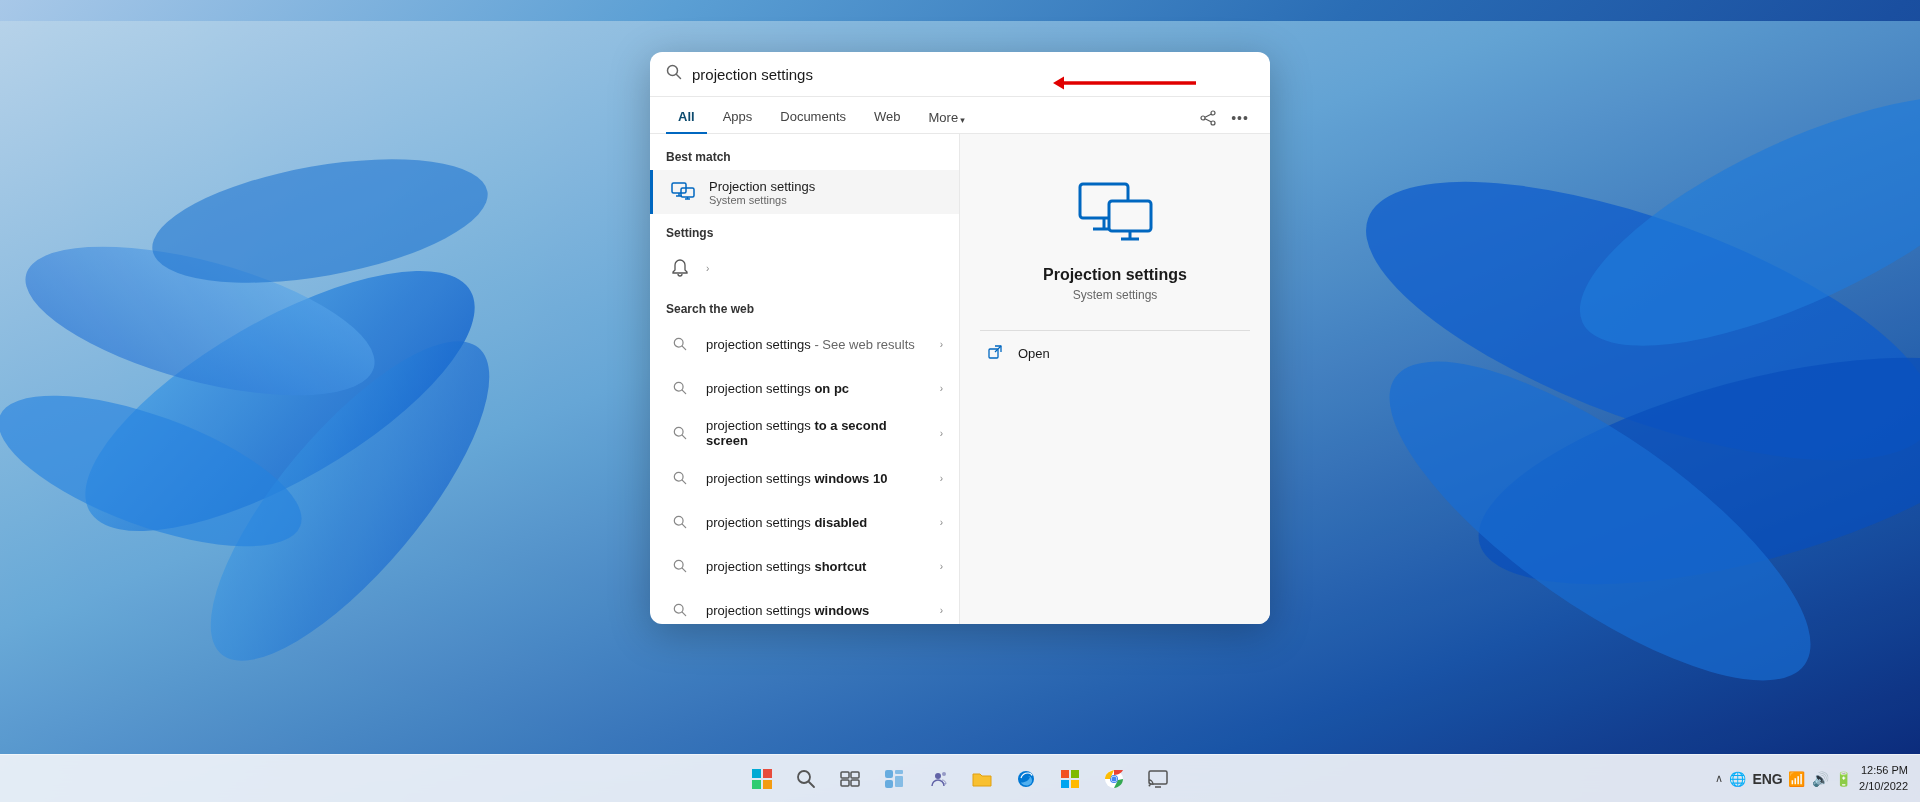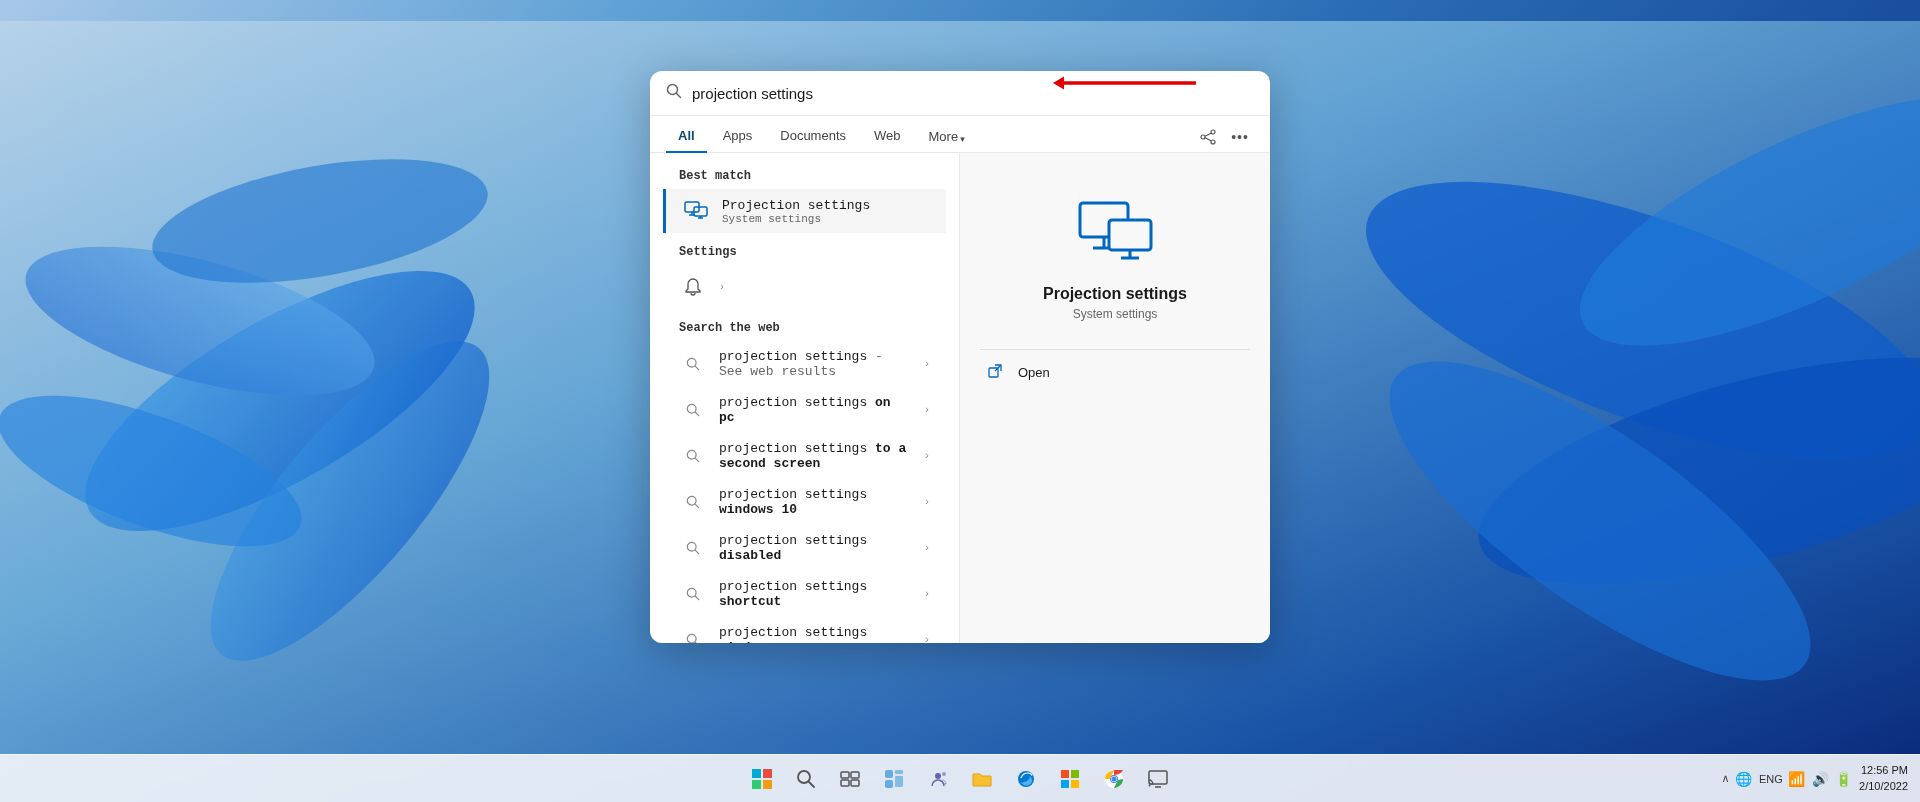--- a/index.html
+++ b/index.html
@@ -66,21 +66,21 @@
       text-align: right;
       line-height: 1.4;
       font-size: 11px;
     }
 
     
     .search-overlay {
       position: absolute;
       left: 50%;
       transform: translateX(-50%);
-      top: 71px;
+      top: 52px;
       width: 620px;
       background: white;
       border-radius: 12px;
       box-shadow: 0 8px 40px rgba(0,0,0,0.25);
       overflow: hidden;
     }
 
     .search-bar {
       display: flex;
       align-items: center;
@@ -164,24 +164,23 @@
       font-size: 16px;
     }
 
     .search-body {
       display: flex;
       height: 490px;
     }
 
     .search-left {
       flex: 1;
-      padding: 12px 13px;
+      padding: 12px 0;
       overflow-y: auto;
       border-right: 1px solid #e8e8e8;
-      font-family: Liberation Mono, monospace;
     }
 
     .search-right {
       width: 310px;
       padding: 20px;
       background: #f8f8f8;
       display: flex;
       flex-direction: column;
       align-items: center;
     }
@@ -653,21 +652,21 @@
       </svg>
     </div>
   </div>
 
   <div class="taskbar-right">
 
     <div style="font-size:11px; color:#444; cursor:pointer;">∧</div>
 
     <div style="font-size:14px; cursor:pointer;">🌐</div>
 
-    <div style="font-size:11px; font-weight:400; color:#333; cursor:pointer;">ENG</div>
+    <div style="font-size:14px; font-weight:700; color:#333; cursor:pointer;">ENG</div>
 
     <div style="font-size:14px; cursor:pointer;">📶</div>
 
     <div style="font-size:14px; cursor:pointer;">🔊</div>
 
     <div style="font-size:14px; cursor:pointer;">🔋</div>
 
     <div class="taskbar-time">
       <div>12:56 PM</div>
       <div>2/10/2022</div>

